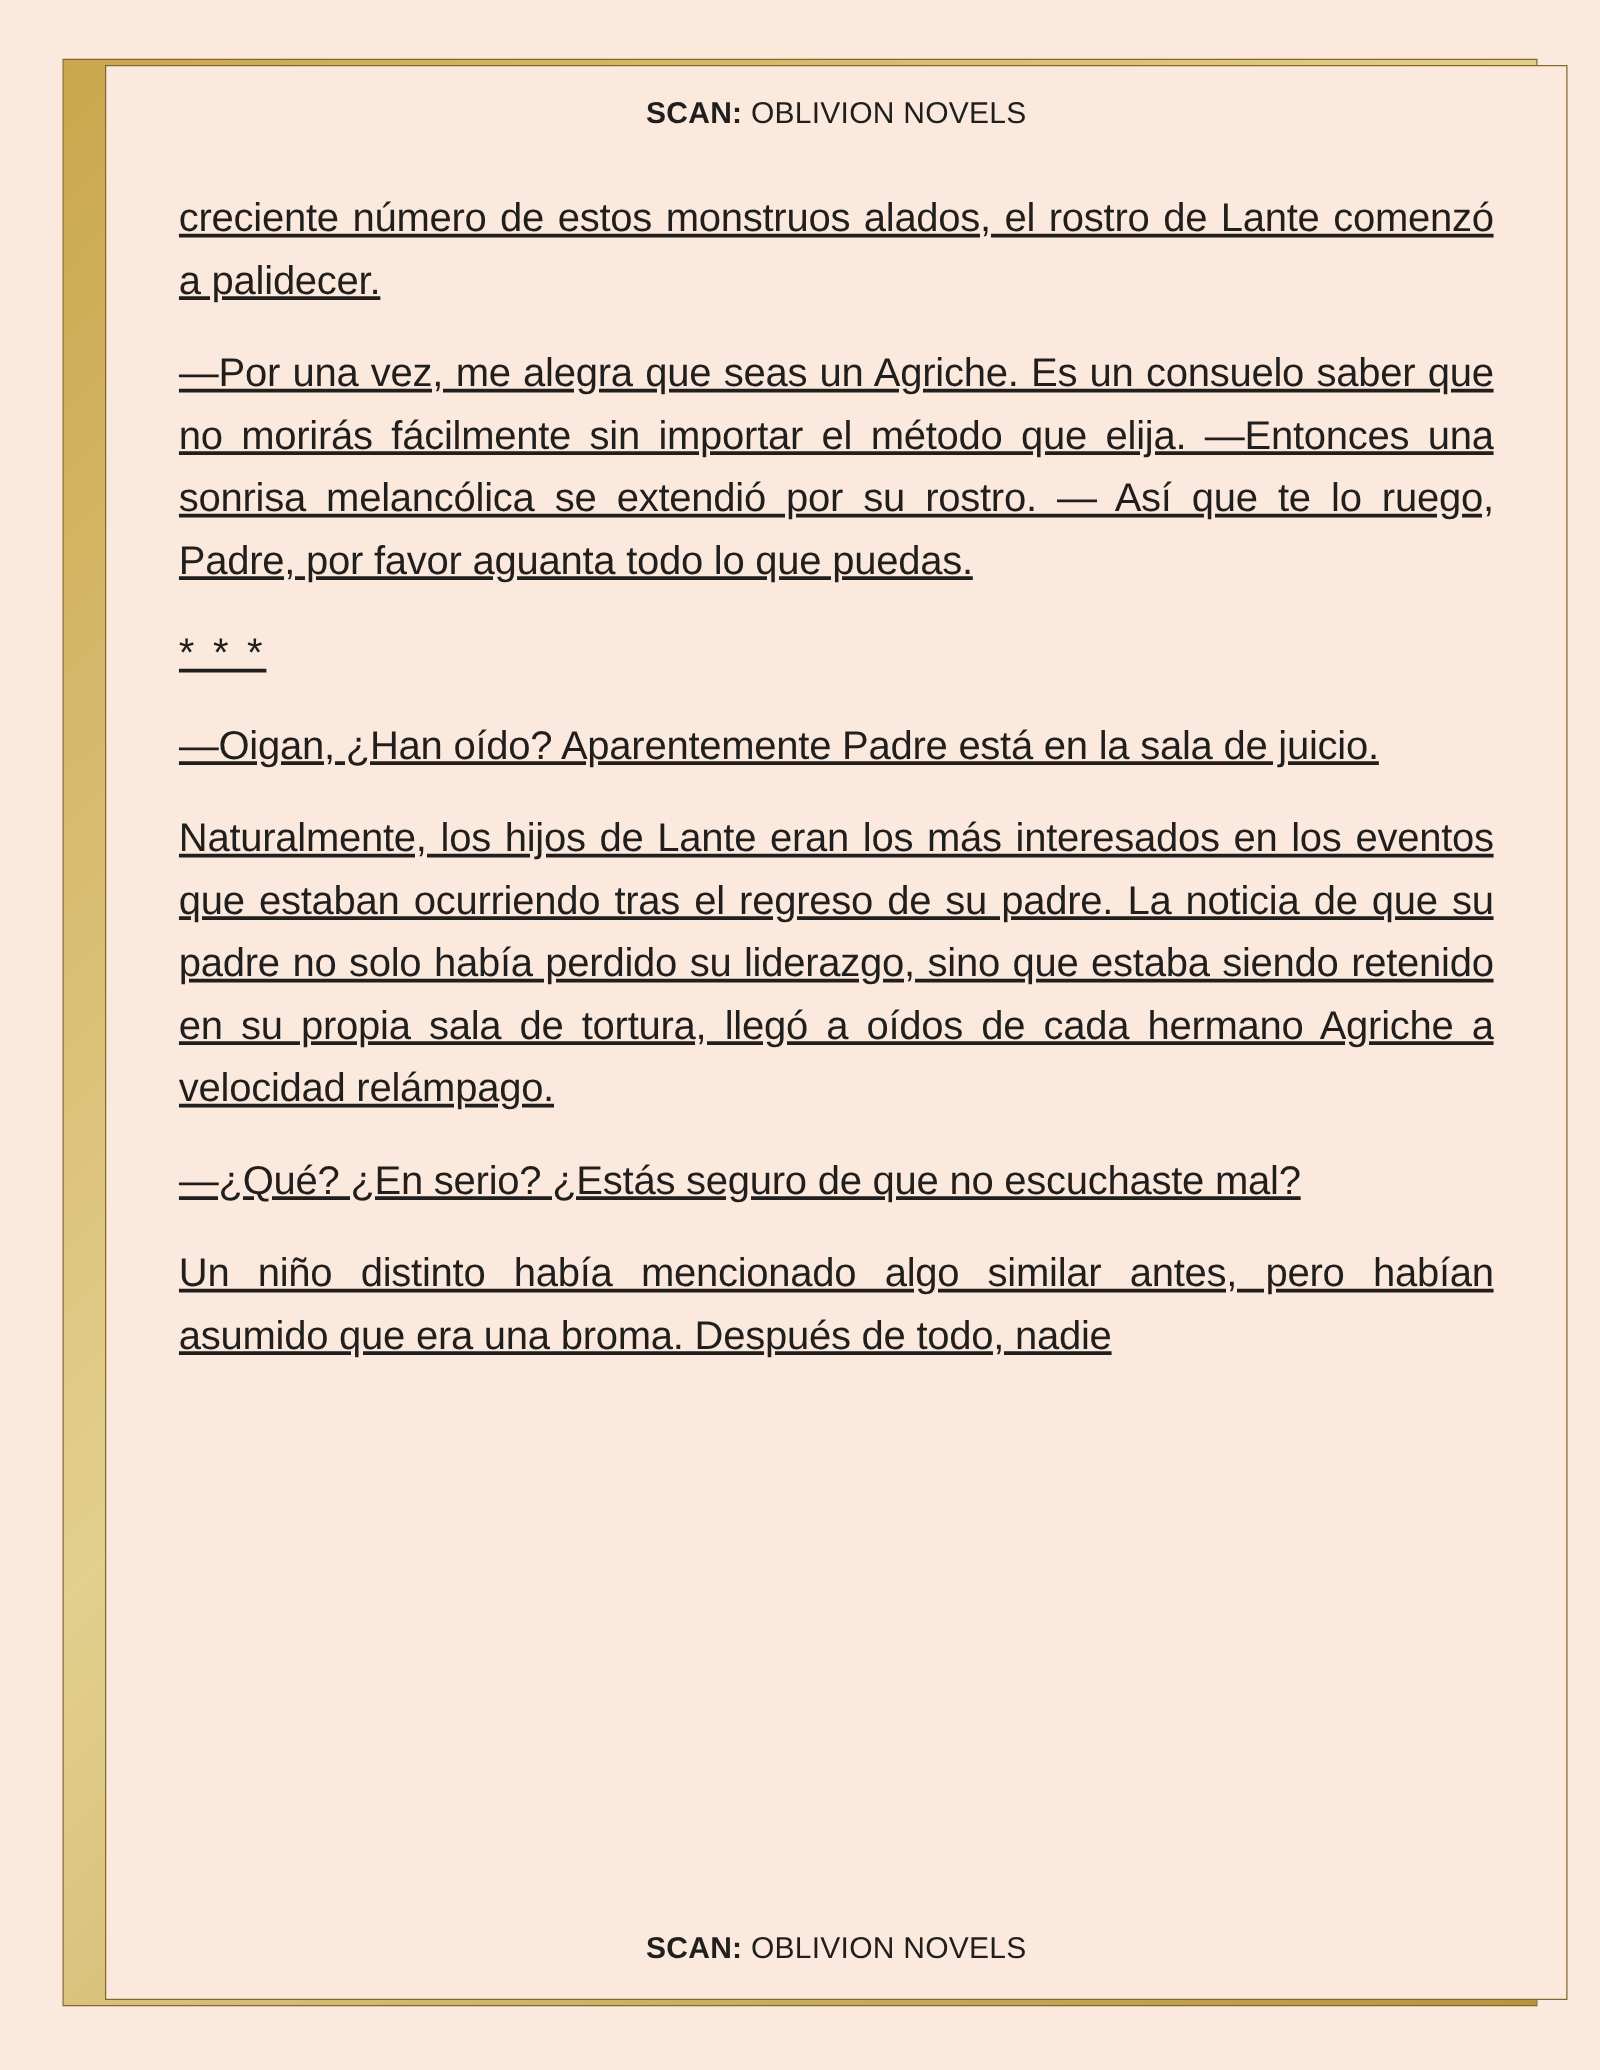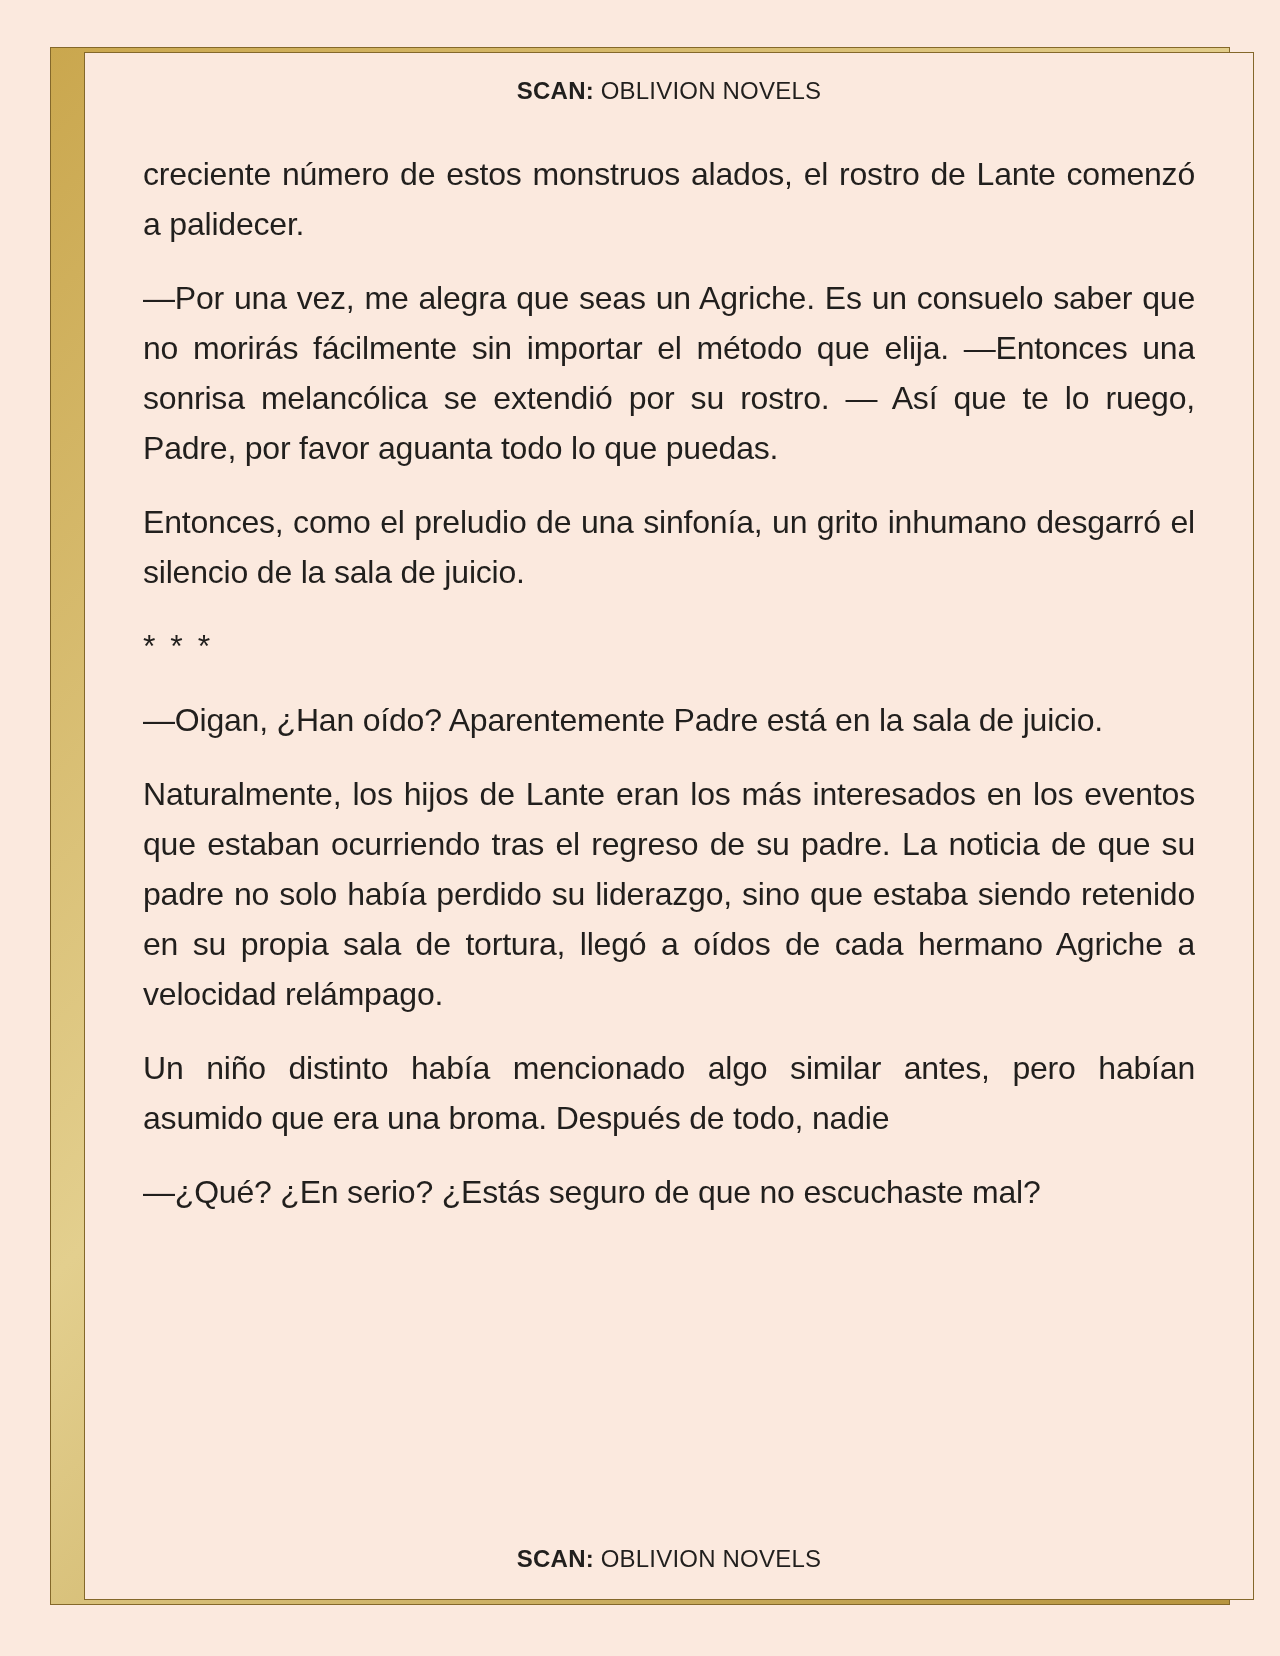--- a/index.html
+++ b/index.html
@@ -45,20 +45,21 @@
     letter-spacing: 0.2px;
     white-space: nowrap;
   }
   .scan-banner .scan-label {
     font-weight: bold;
   }
   .page-text {
     flex: 1 1 auto;
     margin-top: 44px;
     overflow: hidden;
+    text-decoration: underline;
   }
   .paragraph {
     margin: 0 0 24px 0;
     font-size: 32px;
     line-height: 50px;
     letter-spacing: -0.2px;
     text-align: justify;
     text-justify: inter-word;
   }
   .para-separator {
@@ -76,26 +77,25 @@
   <div class="frame-inner">
 
     <header class="scan-banner">
       <span class="scan-label">SCAN:</span>
       <span class="scan-title">OBLIVION NOVELS</span>
     </header>
 
     <main class="page-text">
         <p class="paragraph para-body">creciente número de estos monstruos alados, el rostro de Lante comenzó a palidecer.</p>
         <p class="paragraph para-dialogue">—Por una vez, me alegra que seas un Agriche. Es un consuelo saber que no morirás fácilmente sin importar el método que elija. —Entonces una sonrisa melancólica se extendió por su rostro. — Así que te lo ruego, Padre, por favor aguanta todo lo que puedas.</p>
-        <p class="paragraph para-body">Entonces, como el preludio de una sinfonía, un grito inhumano desgarró el silencio de la sala de juicio.</p>
         <p class="paragraph para-separator">* * *</p>
         <p class="paragraph para-dialogue">—Oigan, ¿Han oído? Aparentemente Padre está en la sala de juicio.</p>
         <p class="paragraph para-body">Naturalmente, los hijos de Lante eran los más interesados en los eventos que estaban ocurriendo tras el regreso de su padre. La noticia de que su padre no solo había perdido su liderazgo, sino que estaba siendo retenido en su propia sala de tortura, llegó a oídos de cada hermano Agriche a velocidad relámpago.</p>
+        <p class="paragraph para-dialogue">—¿Qué? ¿En serio? ¿Estás seguro de que no escuchaste mal?</p>
         <p class="paragraph para-body">Un niño distinto había mencionado algo similar antes, pero habían asumido que era una broma. Después de todo, nadie</p>
-        <p class="paragraph para-dialogue">—¿Qué? ¿En serio? ¿Estás seguro de que no escuchaste mal?</p>
       </main>
 
     <footer class="scan-banner scan-footer">
       <span class="scan-label">SCAN:</span>
       <span class="scan-title">OBLIVION NOVELS</span>
     </footer>
 
   </div>
 </div>
 

